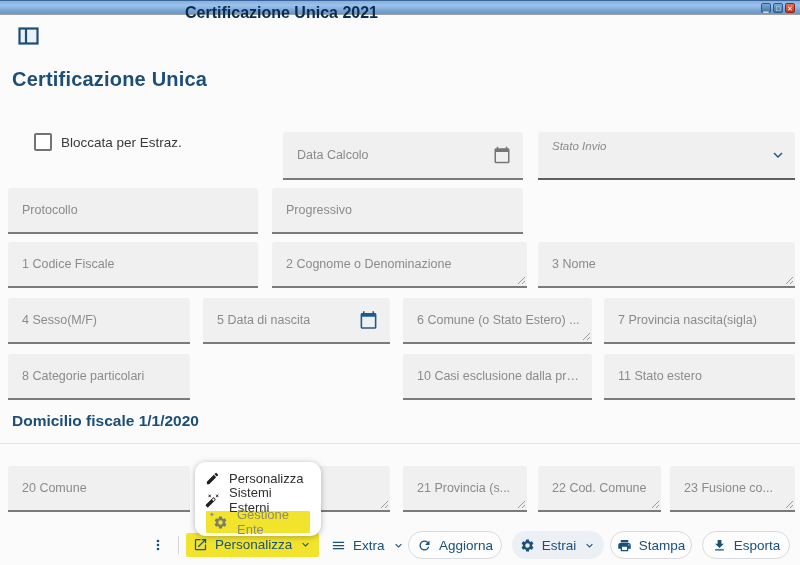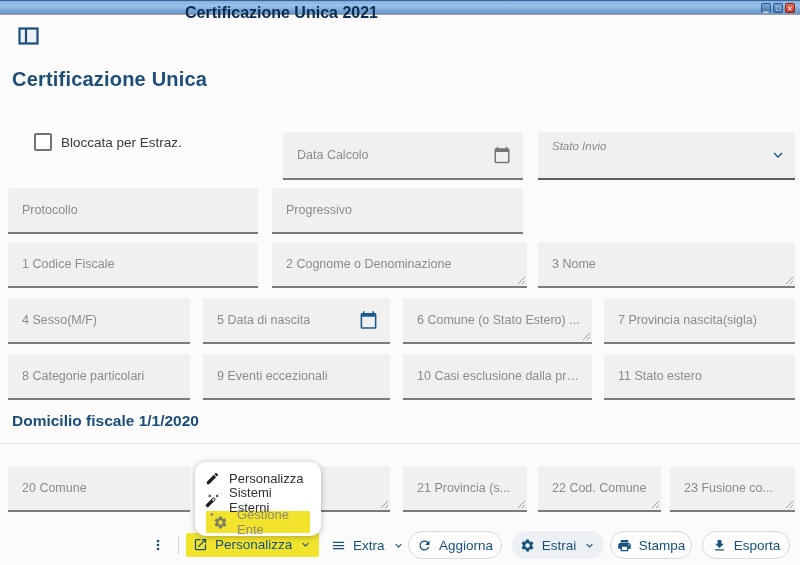--- a/index.html
+++ b/index.html
@@ -151,23 +151,20 @@
         </svg>
       </span>
   </div>
   <div class="field" style="left:604px;top:298px;width:191px;height:46px">
     <span class="flabel">7 Provincia nascita(sigla)</span>
   </div>
 
   <div class="field" style="left:8px;top:354px;width:182px;height:46px">
     <span class="flabel">8 Categorie particolari</span>
   </div>
-  <div class="field" style="left:203px;top:354px;width:187px;height:46px">
-    <span class="flabel">9 Eventi eccezionali</span>
-  </div>
   <div class="field" style="left:403px;top:354px;width:189px;height:46px">
     <span class="flabel">10 Casi esclusione dalla pre...</span>
   </div>
   <div class="field" style="left:604px;top:354px;width:191px;height:46px">
     <span class="flabel">11 Stato estero</span>
   </div>
 
   <div class="section-title">Domicilio fiscale 1/1/2020</div>
   <div class="section-divider"></div>
 

